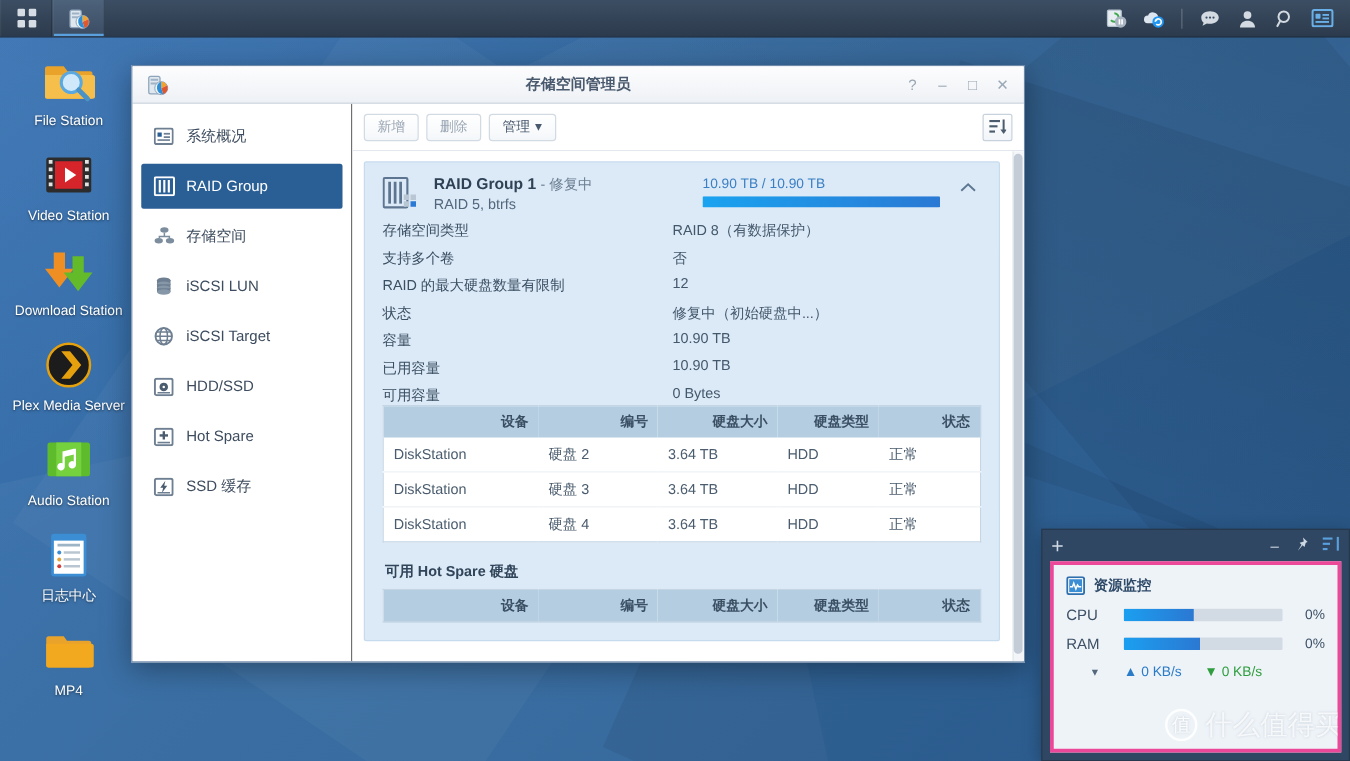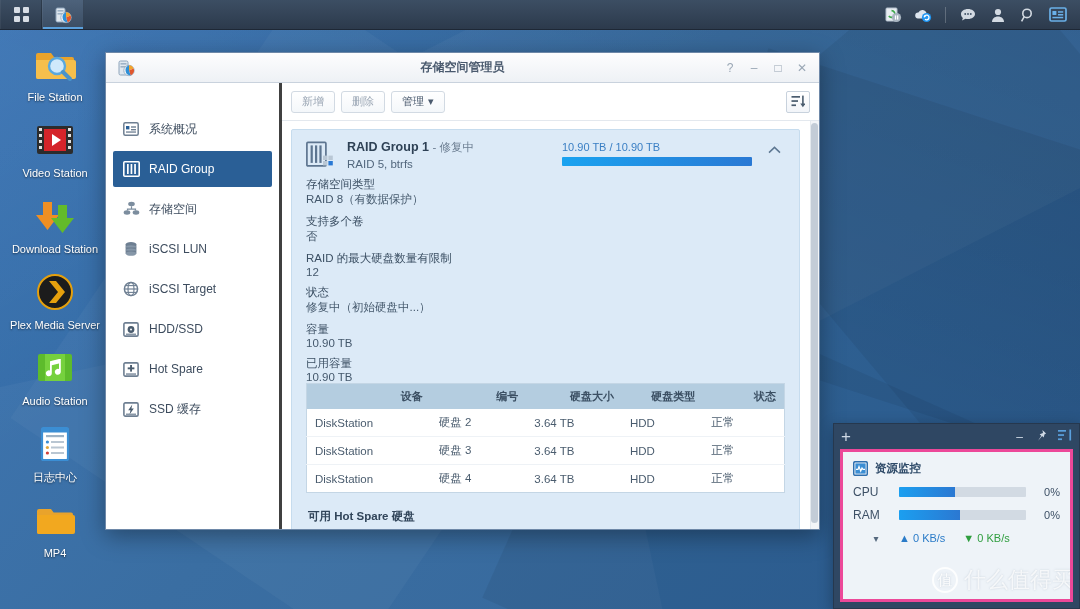--- a/index.html
+++ b/index.html
@@ -104,22 +104,22 @@
   .win-ctrls { margin-left: auto; display: flex; align-items: center; padding-right: 6px; gap: 2px; }
   .win-btn {
     width: 22px; height: 22px; display:flex; align-items:center; justify-content:center;
     color: #9aa7b5; font-size: 12px; cursor: pointer;
   }
 
   #winbody { flex: 1; display: flex; min-height: 0; }
 
   
   #nav {
-    width: 176px; background: #fff; border-right: 3px solid #404040;
-    padding-top: 28px; flex: 0 0 auto;
+    width: 176px; background: #fff; border-right: 1px solid #404040;
+    padding-top: 8px; flex: 0 0 auto;
   }
   .nav-item {
     height: 36px; margin: 0 7px 4px 7px; padding: 0 9px;
     display: flex; align-items: center; gap: 9px;
     font-size: 12px; color: #3d4c5e; cursor: pointer; border-radius: 2px;
   }
   .nav-item.active { background: #2a5f96; color: #fff; }
   .nav-item .nico { width: 18px; height: 18px; flex: 0 0 auto; display:flex; align-items:center; justify-content:center; }
 
   
@@ -174,21 +174,21 @@
   }
   .cap-bar > i {
     display: block; height: 100%; width: 100%;
     background: linear-gradient(90deg, #1aa3f0 0%, #2a79d4 100%);
   }
   .collapse-ico {
     width: 22px; display:flex; align-items:flex-start; justify-content:center;
     color:#5d7792; font-size: 12px; padding-top: 6px; cursor: pointer;
   }
 
-  .kv { display: flex; font-size: 11.5px; margin-top: 7px; flex-direction: column; }
+  .kv { display: flex; font-size: 11.5px; margin-top: 7px; }
   .kv .k { width: 232px; color: #3b4f63; }
   .kv .v { color: #44586c; }
 
   .sec-title { font-size: 11.5px; color: #31455a; font-weight: bold; margin: 16px 0 6px 2px; }
 
   table.dtab { width: 100%; border-collapse: collapse; background: #fff;
                border: 1px solid #c4d6e5; font-size: 11.5px; }
   table.dtab thead th {
     background: #b4cde0; color: #3b4f63; font-weight: bold;
     text-align: right; padding: 5px 8px; font-size: 11px; margin-left: 34px;
@@ -621,20 +621,24 @@
               <div class="k">状态</div>
               <div class="v">修复中（初始硬盘中...）</div>
             </div>
             <div class="kv">
               <div class="k">容量</div>
               <div class="v">10.90 TB</div>
             </div>
             <div class="kv">
               <div class="k">已用容量</div>
               <div class="v">10.90 TB</div>
+            </div>
+            <div class="kv">
+              <div class="k">可用容量</div>
+              <div class="v">0 Bytes</div>
             </div>
           </div>
 
 
           <table class="dtab">
             <thead>
               <tr>
                 <th style="width:26%">设备</th>
                 <th style="width:20%">编号</th>
                 <th style="width:20%">硬盘大小</th>

